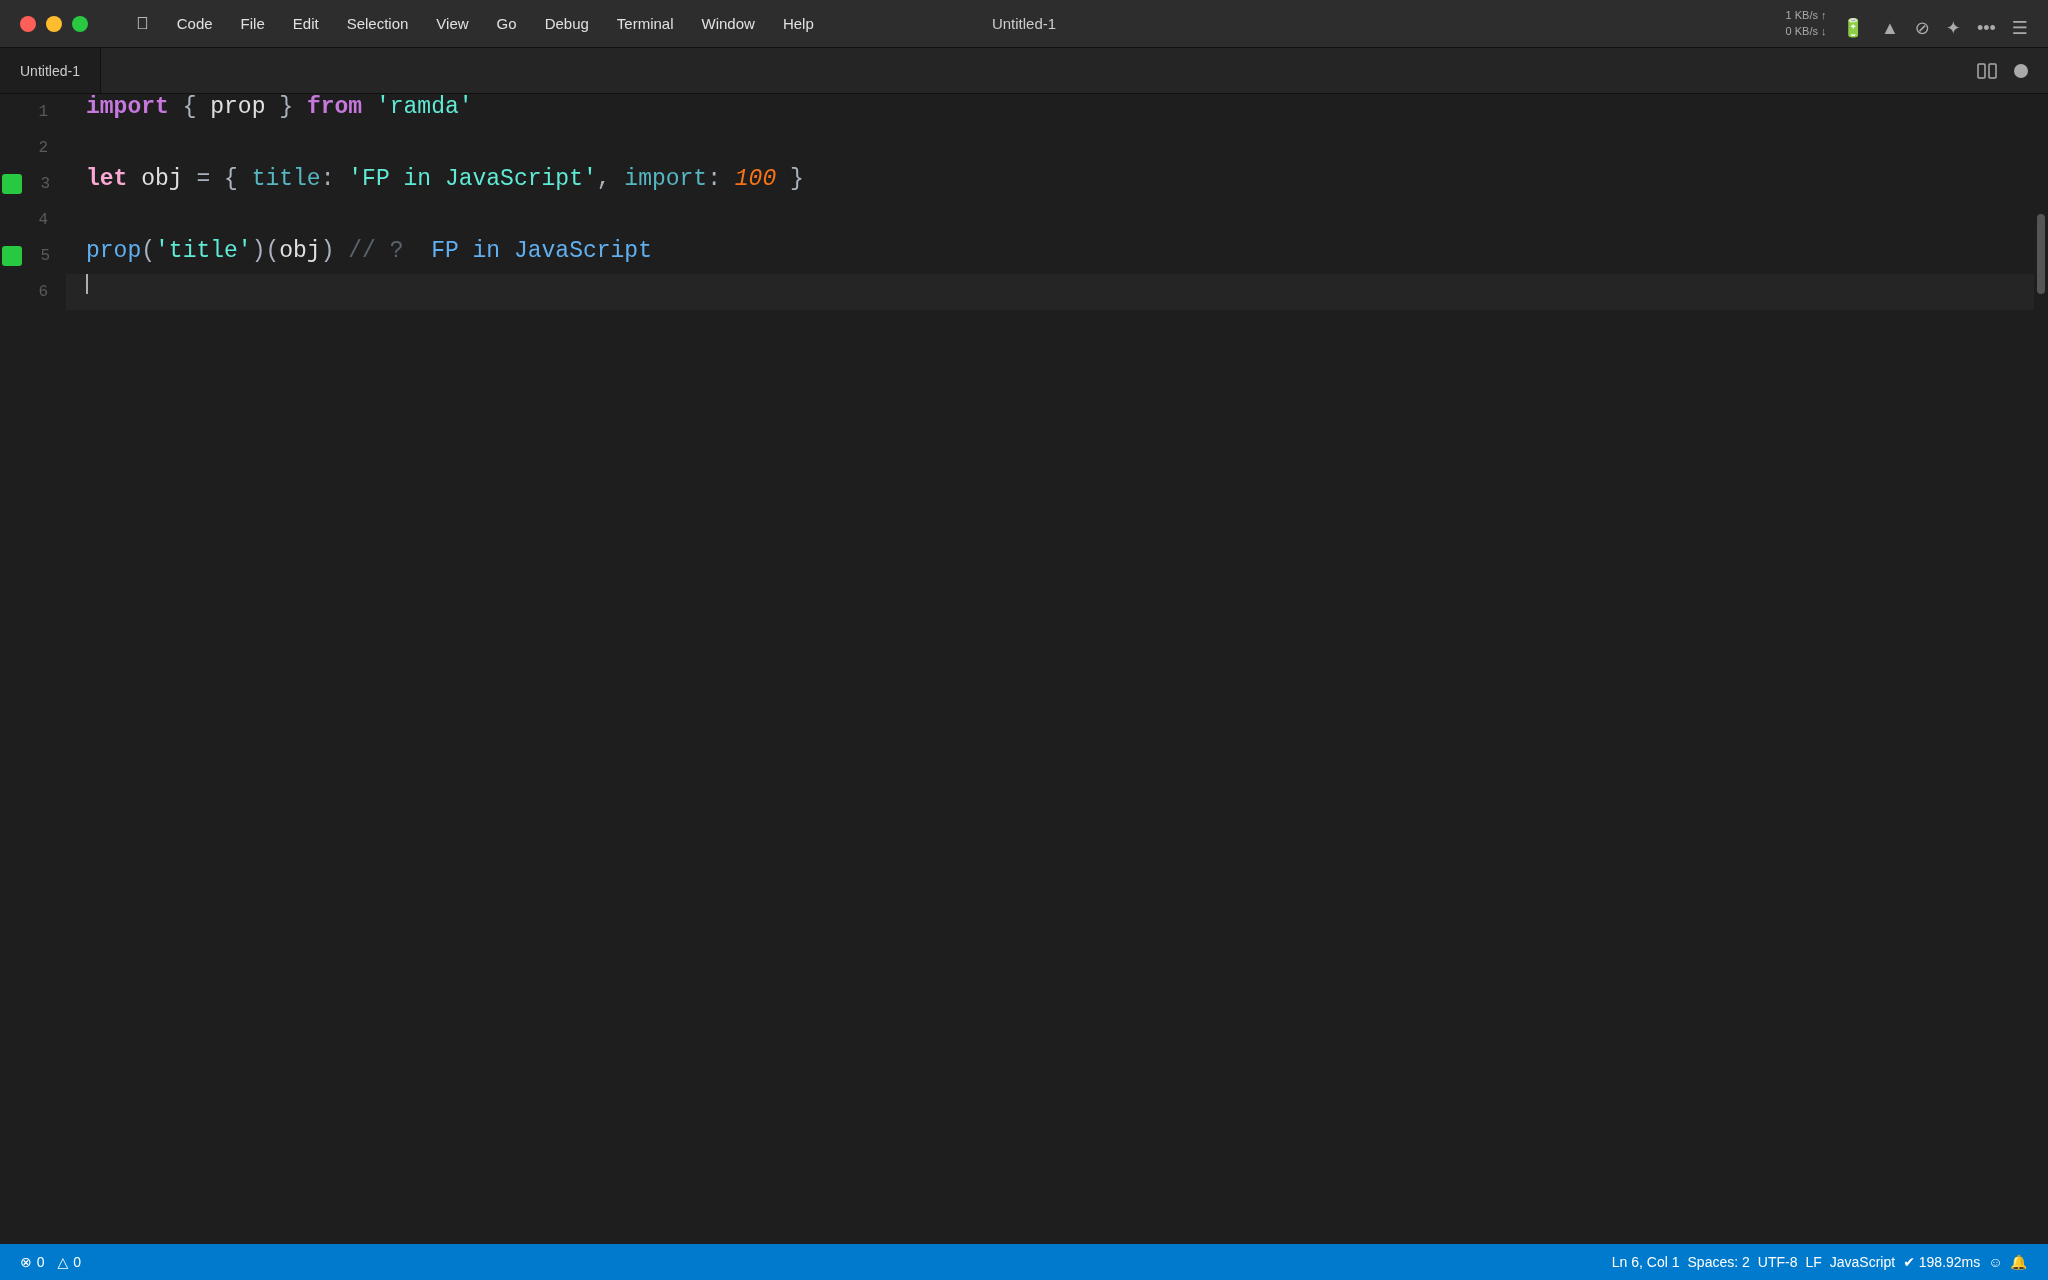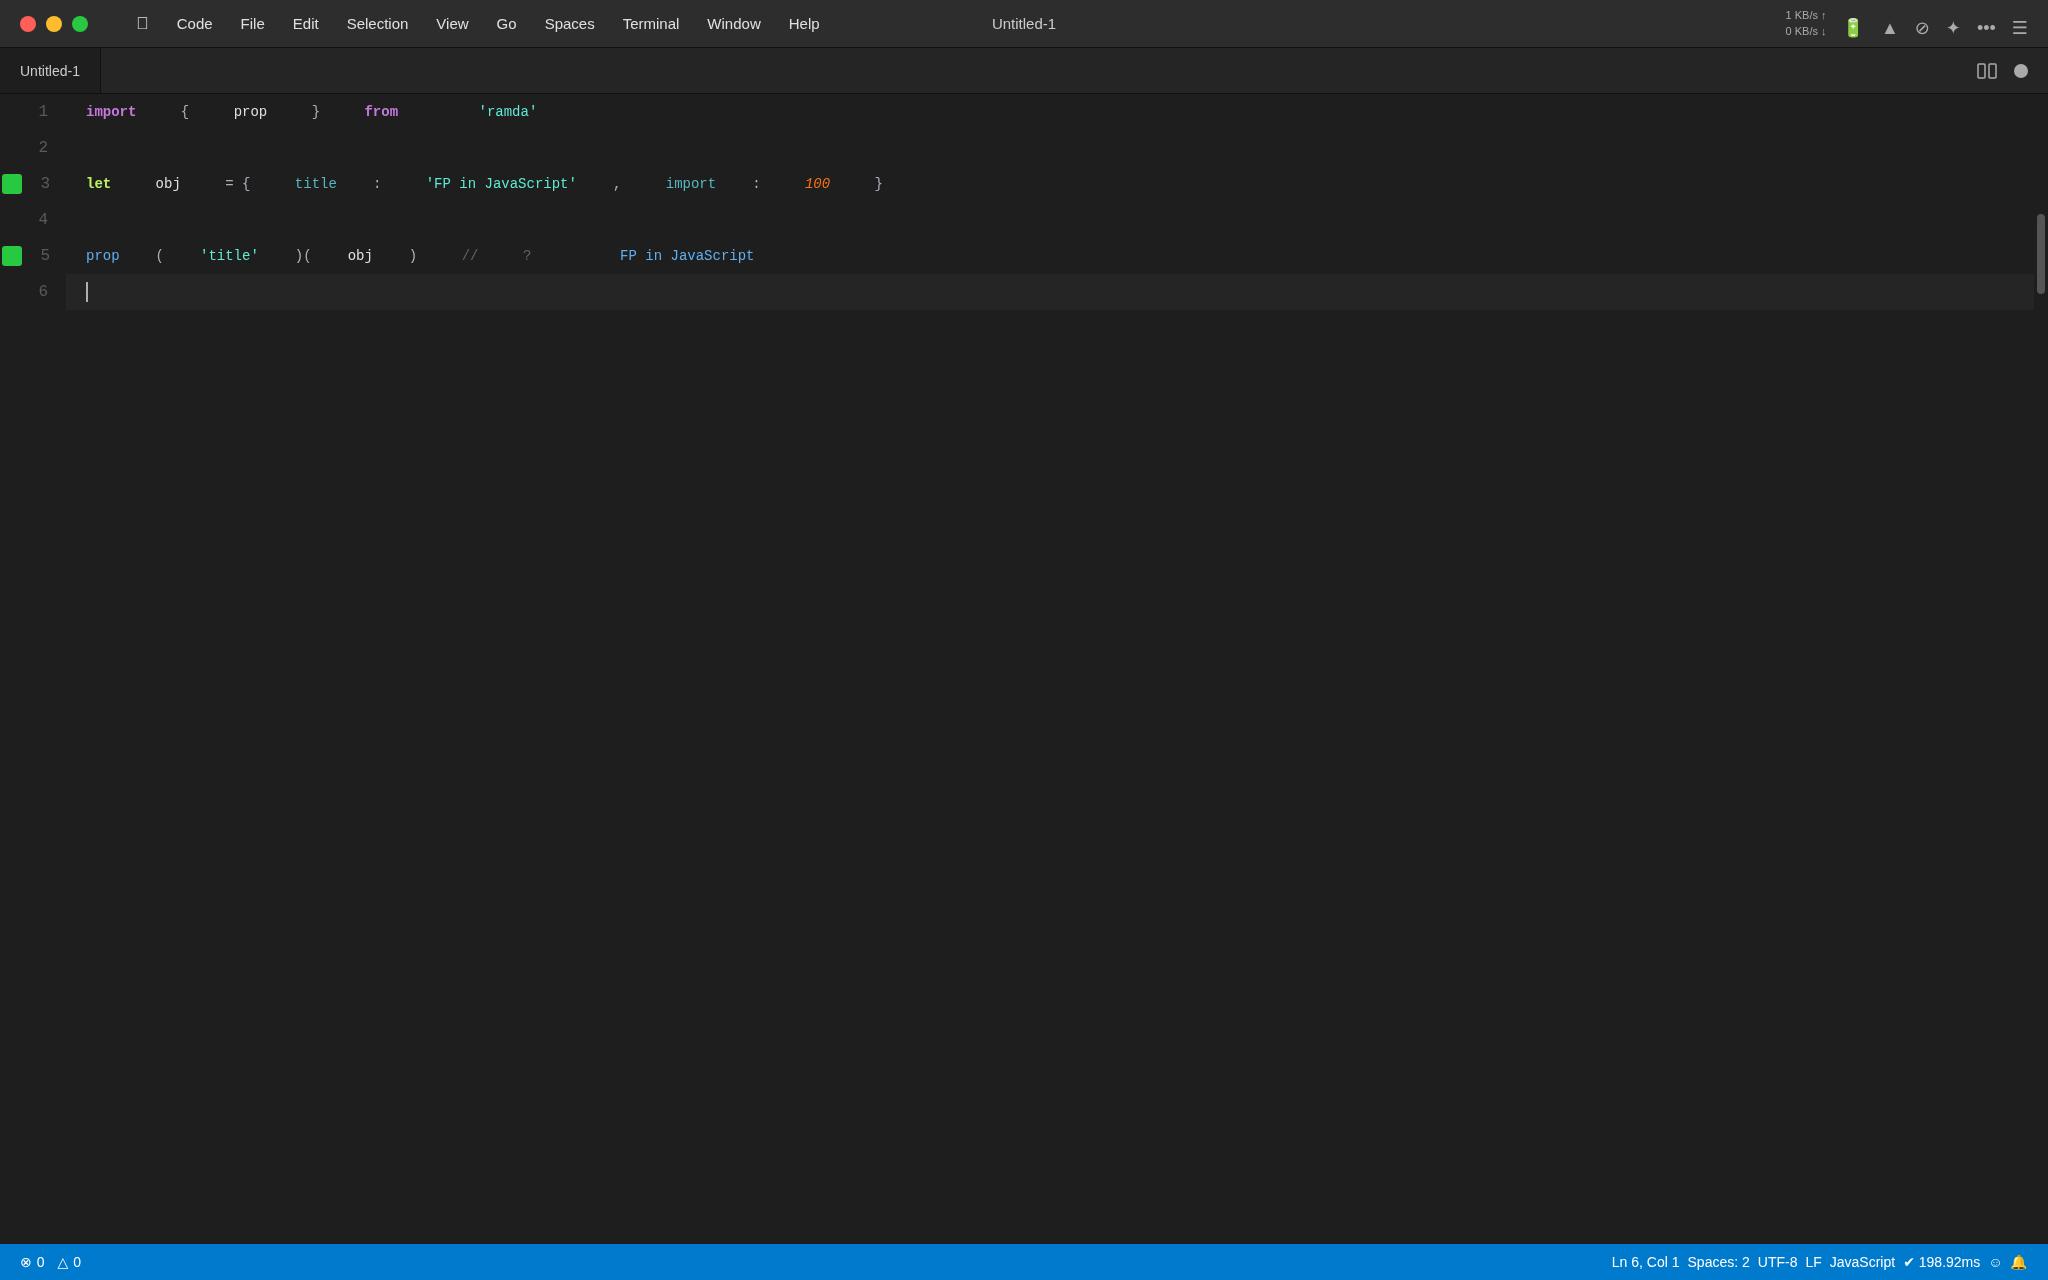--- a/index.html
+++ b/index.html
@@ -182,26 +182,24 @@
     .code-content {
       flex: 1;
       padding: 0;
       overflow-x: auto;
       overflow-y: hidden;
     }
 
     .code-line {
       height: 36px;
       display: flex;
-      align-items: center;
       padding-left: 20px;
-      font-size: 14px;
+      font-size: 23px;
       white-space: pre;
       font-family: 'Menlo', 'Monaco', 'Courier New', monospace;
-      gap: 36px;
     }
 
     
     .scrollbar-area {
       width: 14px;
       background: #1e1e1e;
       position: relative;
     }
 
     .scrollbar-thumb {
@@ -247,21 +245,21 @@
       align-items: center;
       gap: 5px;
       cursor: pointer;
       padding: 2px 4px;
       border-radius: 3px;
       white-space: nowrap;
     }
 
     
     .kw-import { color: #c678dd; font-weight: bold; }
-    .kw-let { color: #bef264; font-weight: bold; }
+    .kw-let { color: #f9a8d4; font-weight: bold; }
     .kw-from { color: #c678dd; font-weight: bold; }
     .str { color: #5eead4; }
     .var { color: #e0e0e0; }
     .fn-name { color: #61afef; }
     .prop-key { color: #56b6c2; }
     .num { color: #f97316; font-style: italic; }
     .comment { color: #5c6370; }
     .result { color: #61afef; }
     .punc { color: #abb2bf; }
 
@@ -280,21 +278,21 @@
       <div class="traffic-light tl-green"></div>
     </div>
     <div class="menu-items">
       <span class="menu-item apple"></span>
       <span class="menu-item">Code</span>
       <span class="menu-item">File</span>
       <span class="menu-item">Edit</span>
       <span class="menu-item">Selection</span>
       <span class="menu-item">View</span>
       <span class="menu-item">Go</span>
-      <span class="menu-item">Spaces</span>
+      <span class="menu-item">Debug</span>
       <span class="menu-item">Terminal</span>
       <span class="menu-item">Window</span>
       <span class="menu-item">Help</span>
     </div>
   </div>
 
   <div class="titlebar-center">
     <span>Untitled-1</span>
   </div>
 

